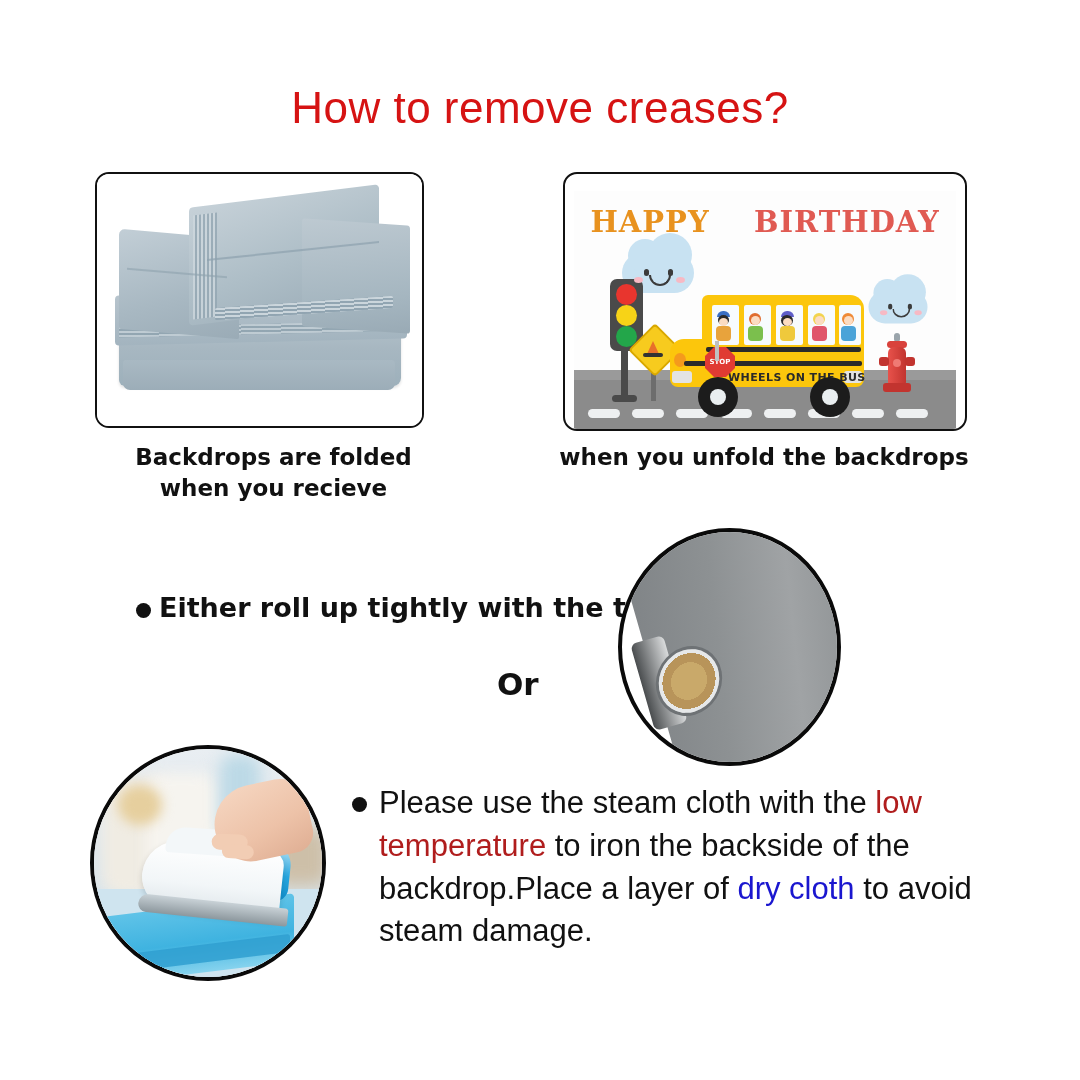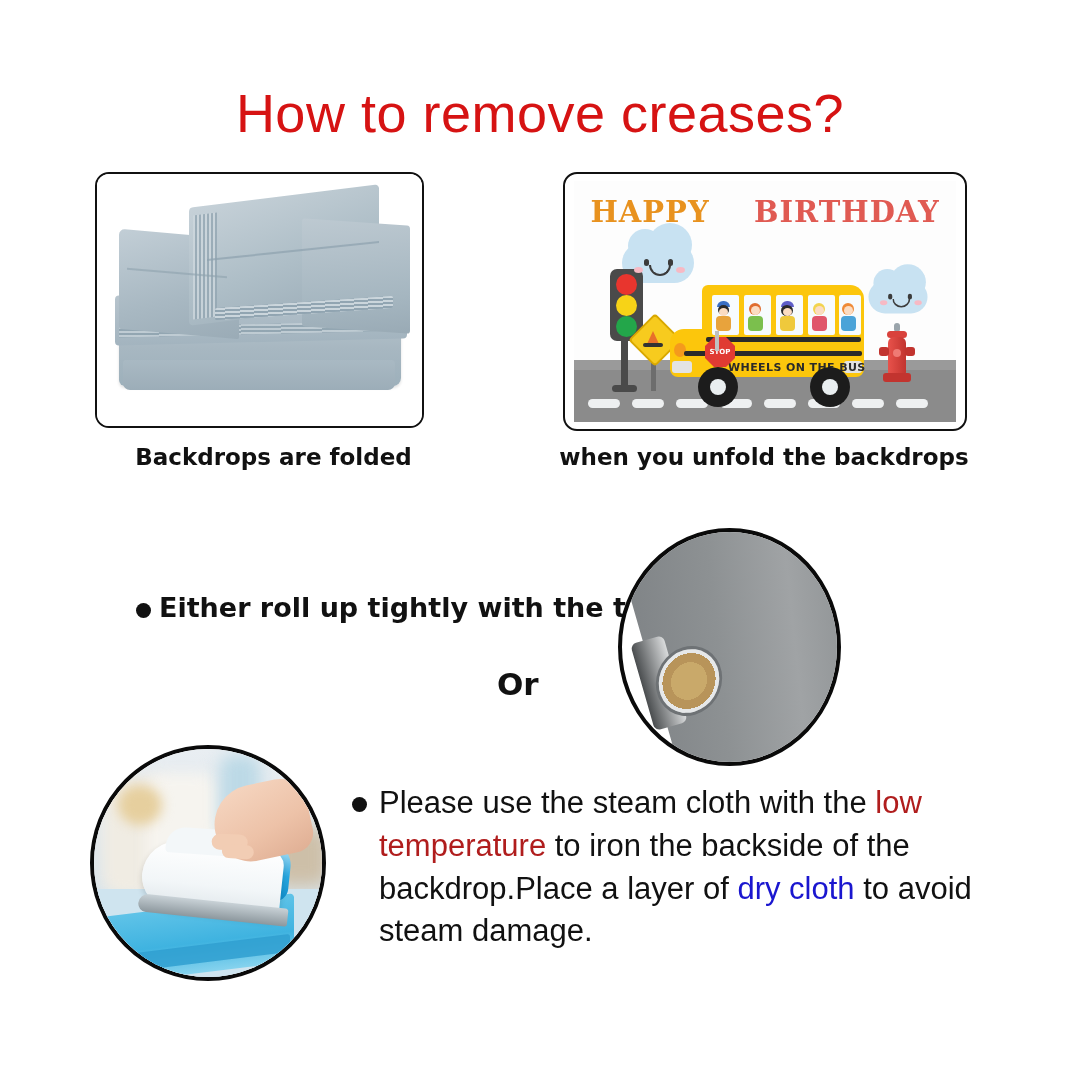--- a/index.html
+++ b/index.html
@@ -10,21 +10,21 @@
     overflow:hidden;
     position:relative;
   }
   .stage{position:absolute;inset:0;}
 
   
   .title{
     position:absolute;left:0;right:0;top:86px;
     text-align:center;
     font-family:"Liberation Sans", sans-serif;
-    font-size:54px;font-weight:400;
+    font-size:44px;font-weight:400;
     color:#d61313;
     letter-spacing:.5px;
     line-height:1;
   }
 
   
   .frame{
     position:absolute;
     border:2.5px solid #111;
     border-radius:14px;
@@ -93,21 +93,21 @@
   .sheet-crease{
     left:110px;top:76px;width:172px;height:2px;background:#8da1ae;
     transform:skewY(-6deg);opacity:.7;
   }
   .sheet-crease2{
     left:30px;top:98px;width:100px;height:2px;background:#8da1ae;
     transform:skewY(5deg);opacity:.6;
   }
 
   
-  .banner{position:absolute;left:9px;top:7px;width:382px;height:241px;background:#fdfdfd;overflow:hidden;}
+  .banner{position:absolute;left:9px;top:17px;width:382px;height:241px;background:#fdfdfd;overflow:hidden;}
   .bd-text{
     position:absolute;top:14px;left:0;right:0;text-align:center;
     font-family:"DejaVu Serif", serif;
     font-weight:700;font-size:29px;letter-spacing:1px;
     white-space:nowrap;
   }
   .bd-happy{color:#e8921f;}
   .bd-birthday{color:#e05a52;}
   .road{position:absolute;left:0;bottom:0;width:100%;height:52px;background:#8b8b8b;}
   .road-top{position:absolute;left:0;bottom:52px;width:100%;height:10px;background:#9a9a9a;}
@@ -397,20 +397,21 @@
         <div style="position:absolute;left:26px;top:18px;width:10px;height:9px;background:#c2342f;border-radius:3px;"></div>
         <div style="position:absolute;left:14px;top:20px;width:8px;height:8px;background:#ef7a74;border-radius:50%;"></div>
         <div style="position:absolute;left:4px;top:44px;width:28px;height:9px;background:#c2342f;border-radius:3px;"></div>
       </div>
 
     </div>
   </div>
 
   <div class="cap" id="cap-left">
     <div>Backdrops are folded</div>
+    <div>when you recieve</div>
   </div>
 
   <div class="cap" id="cap-right">
     <div>when you unfold the backdrops</div>
   </div>
 
   <div class="bullet-row" id="row-roll">
     <span class="dot"></span>
     <span class="txt">Either roll up tightly with the tube</span>
   </div>

